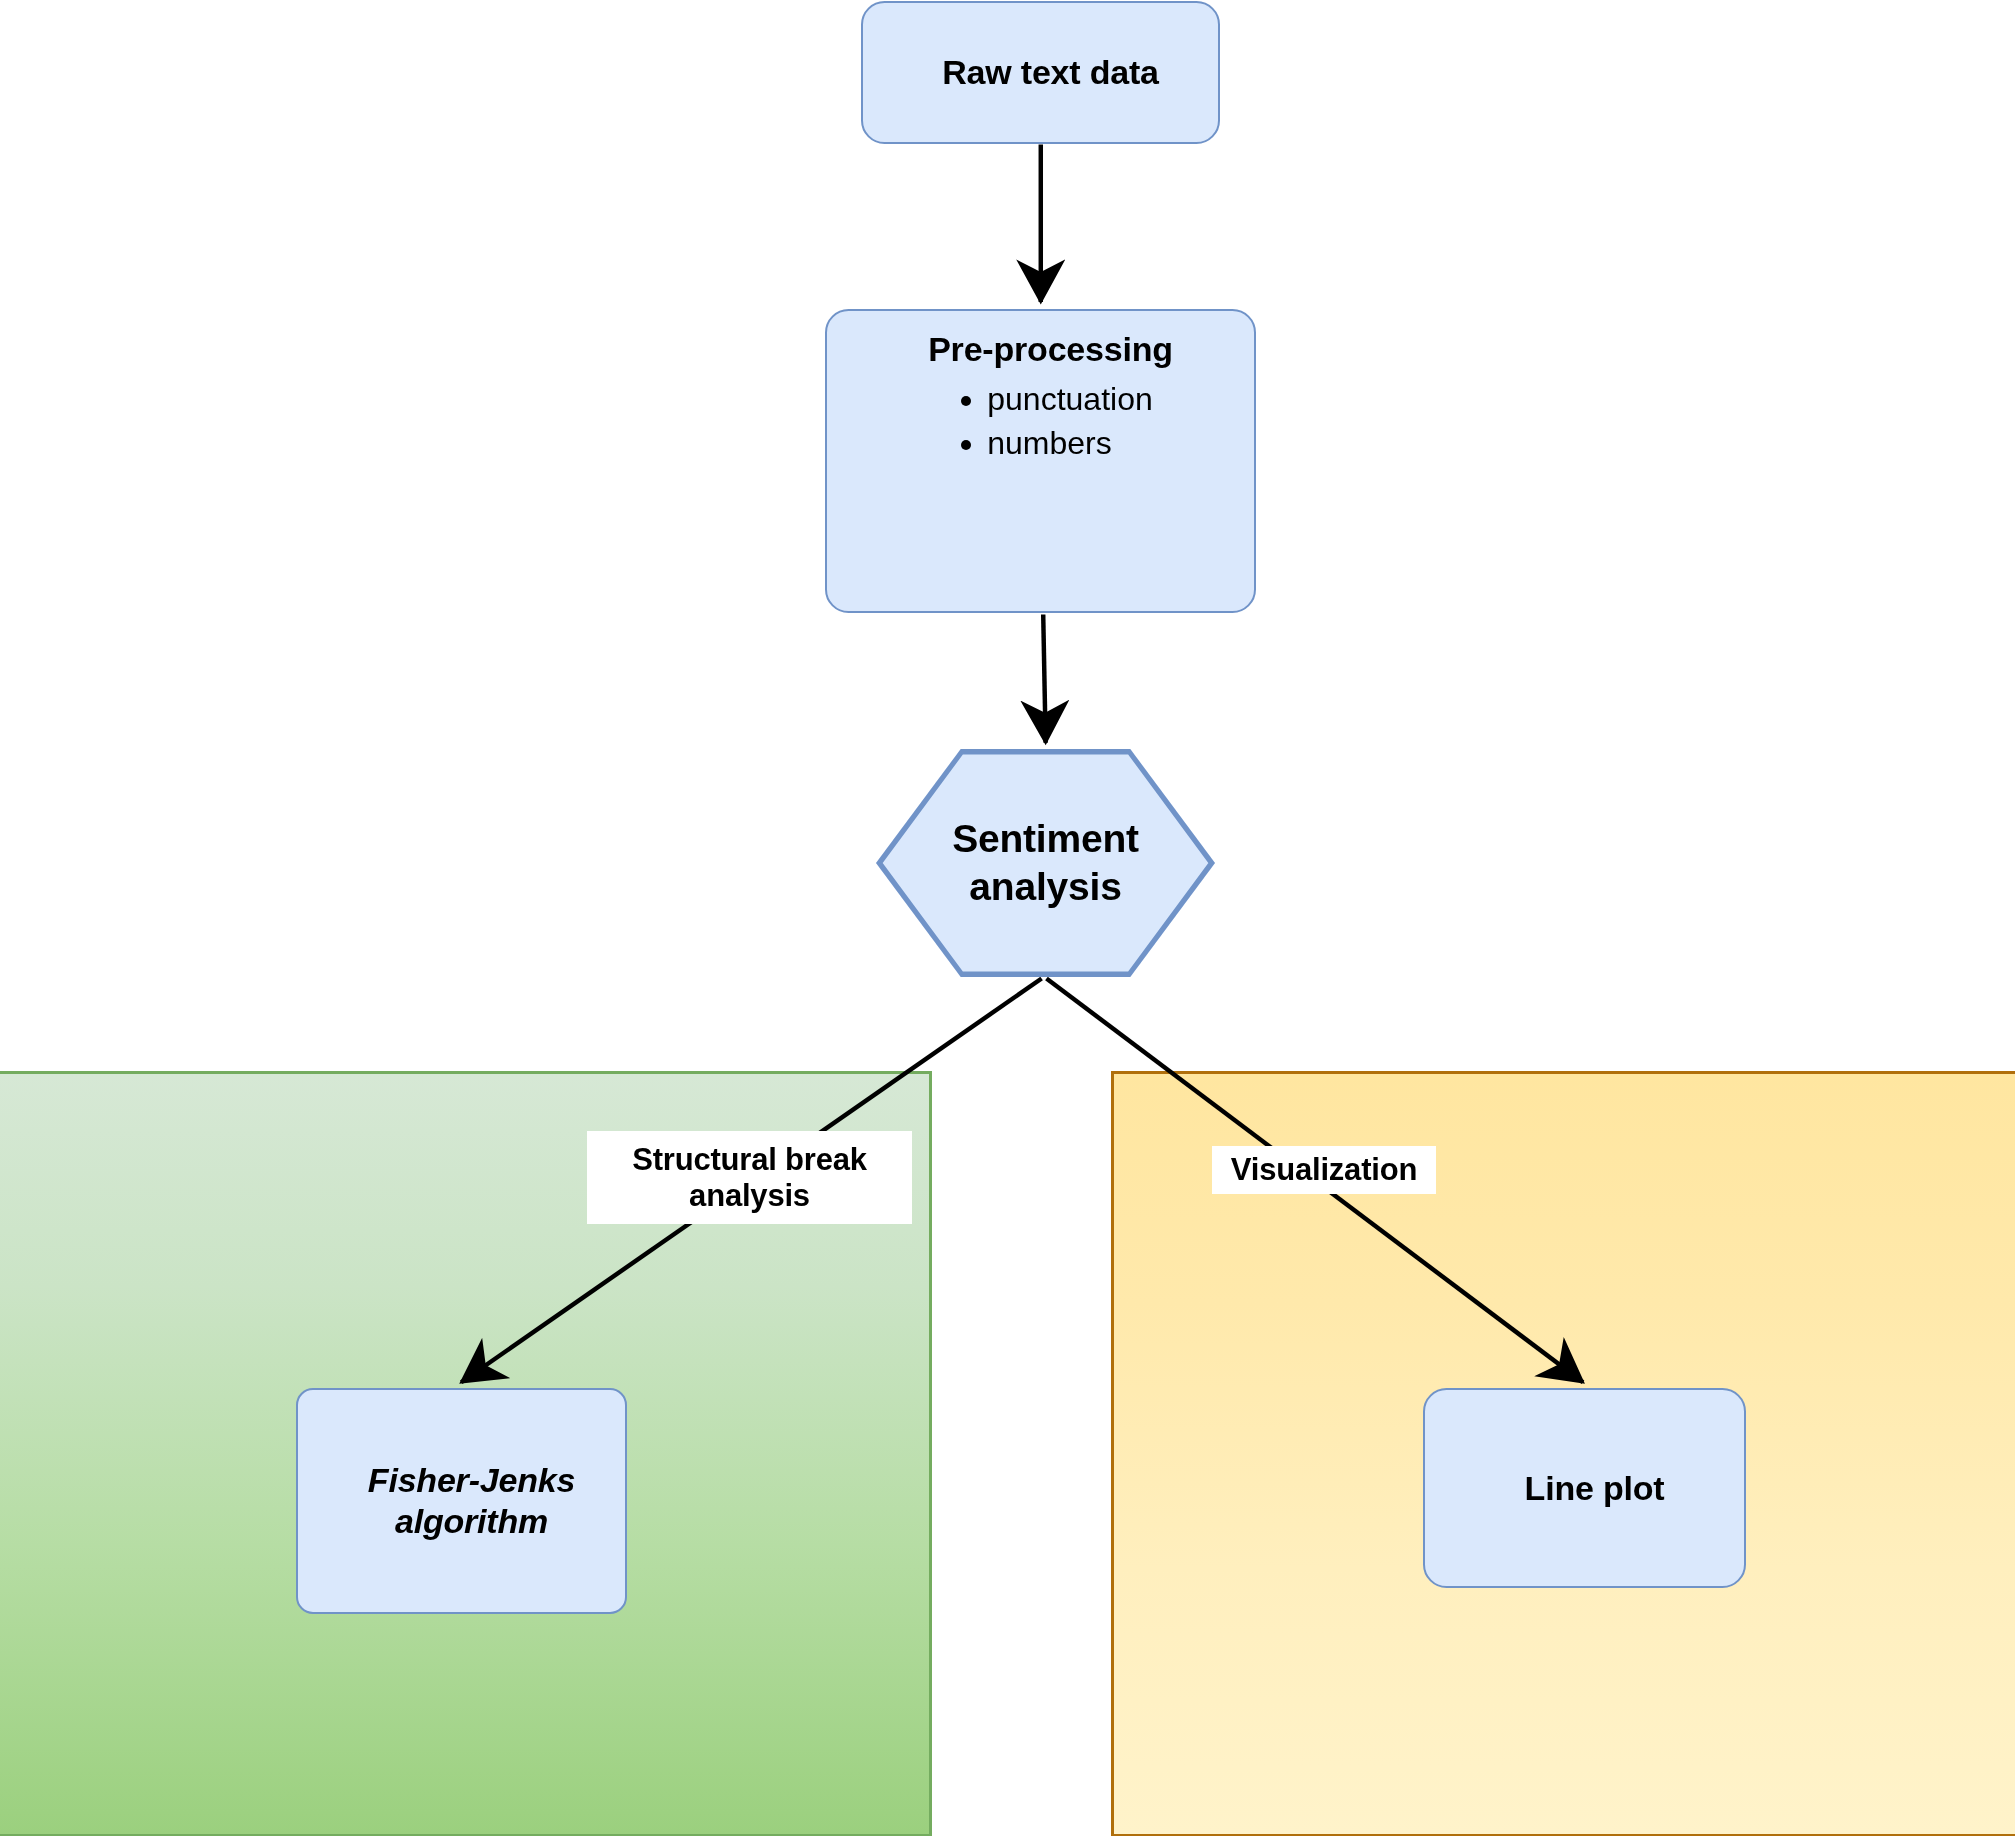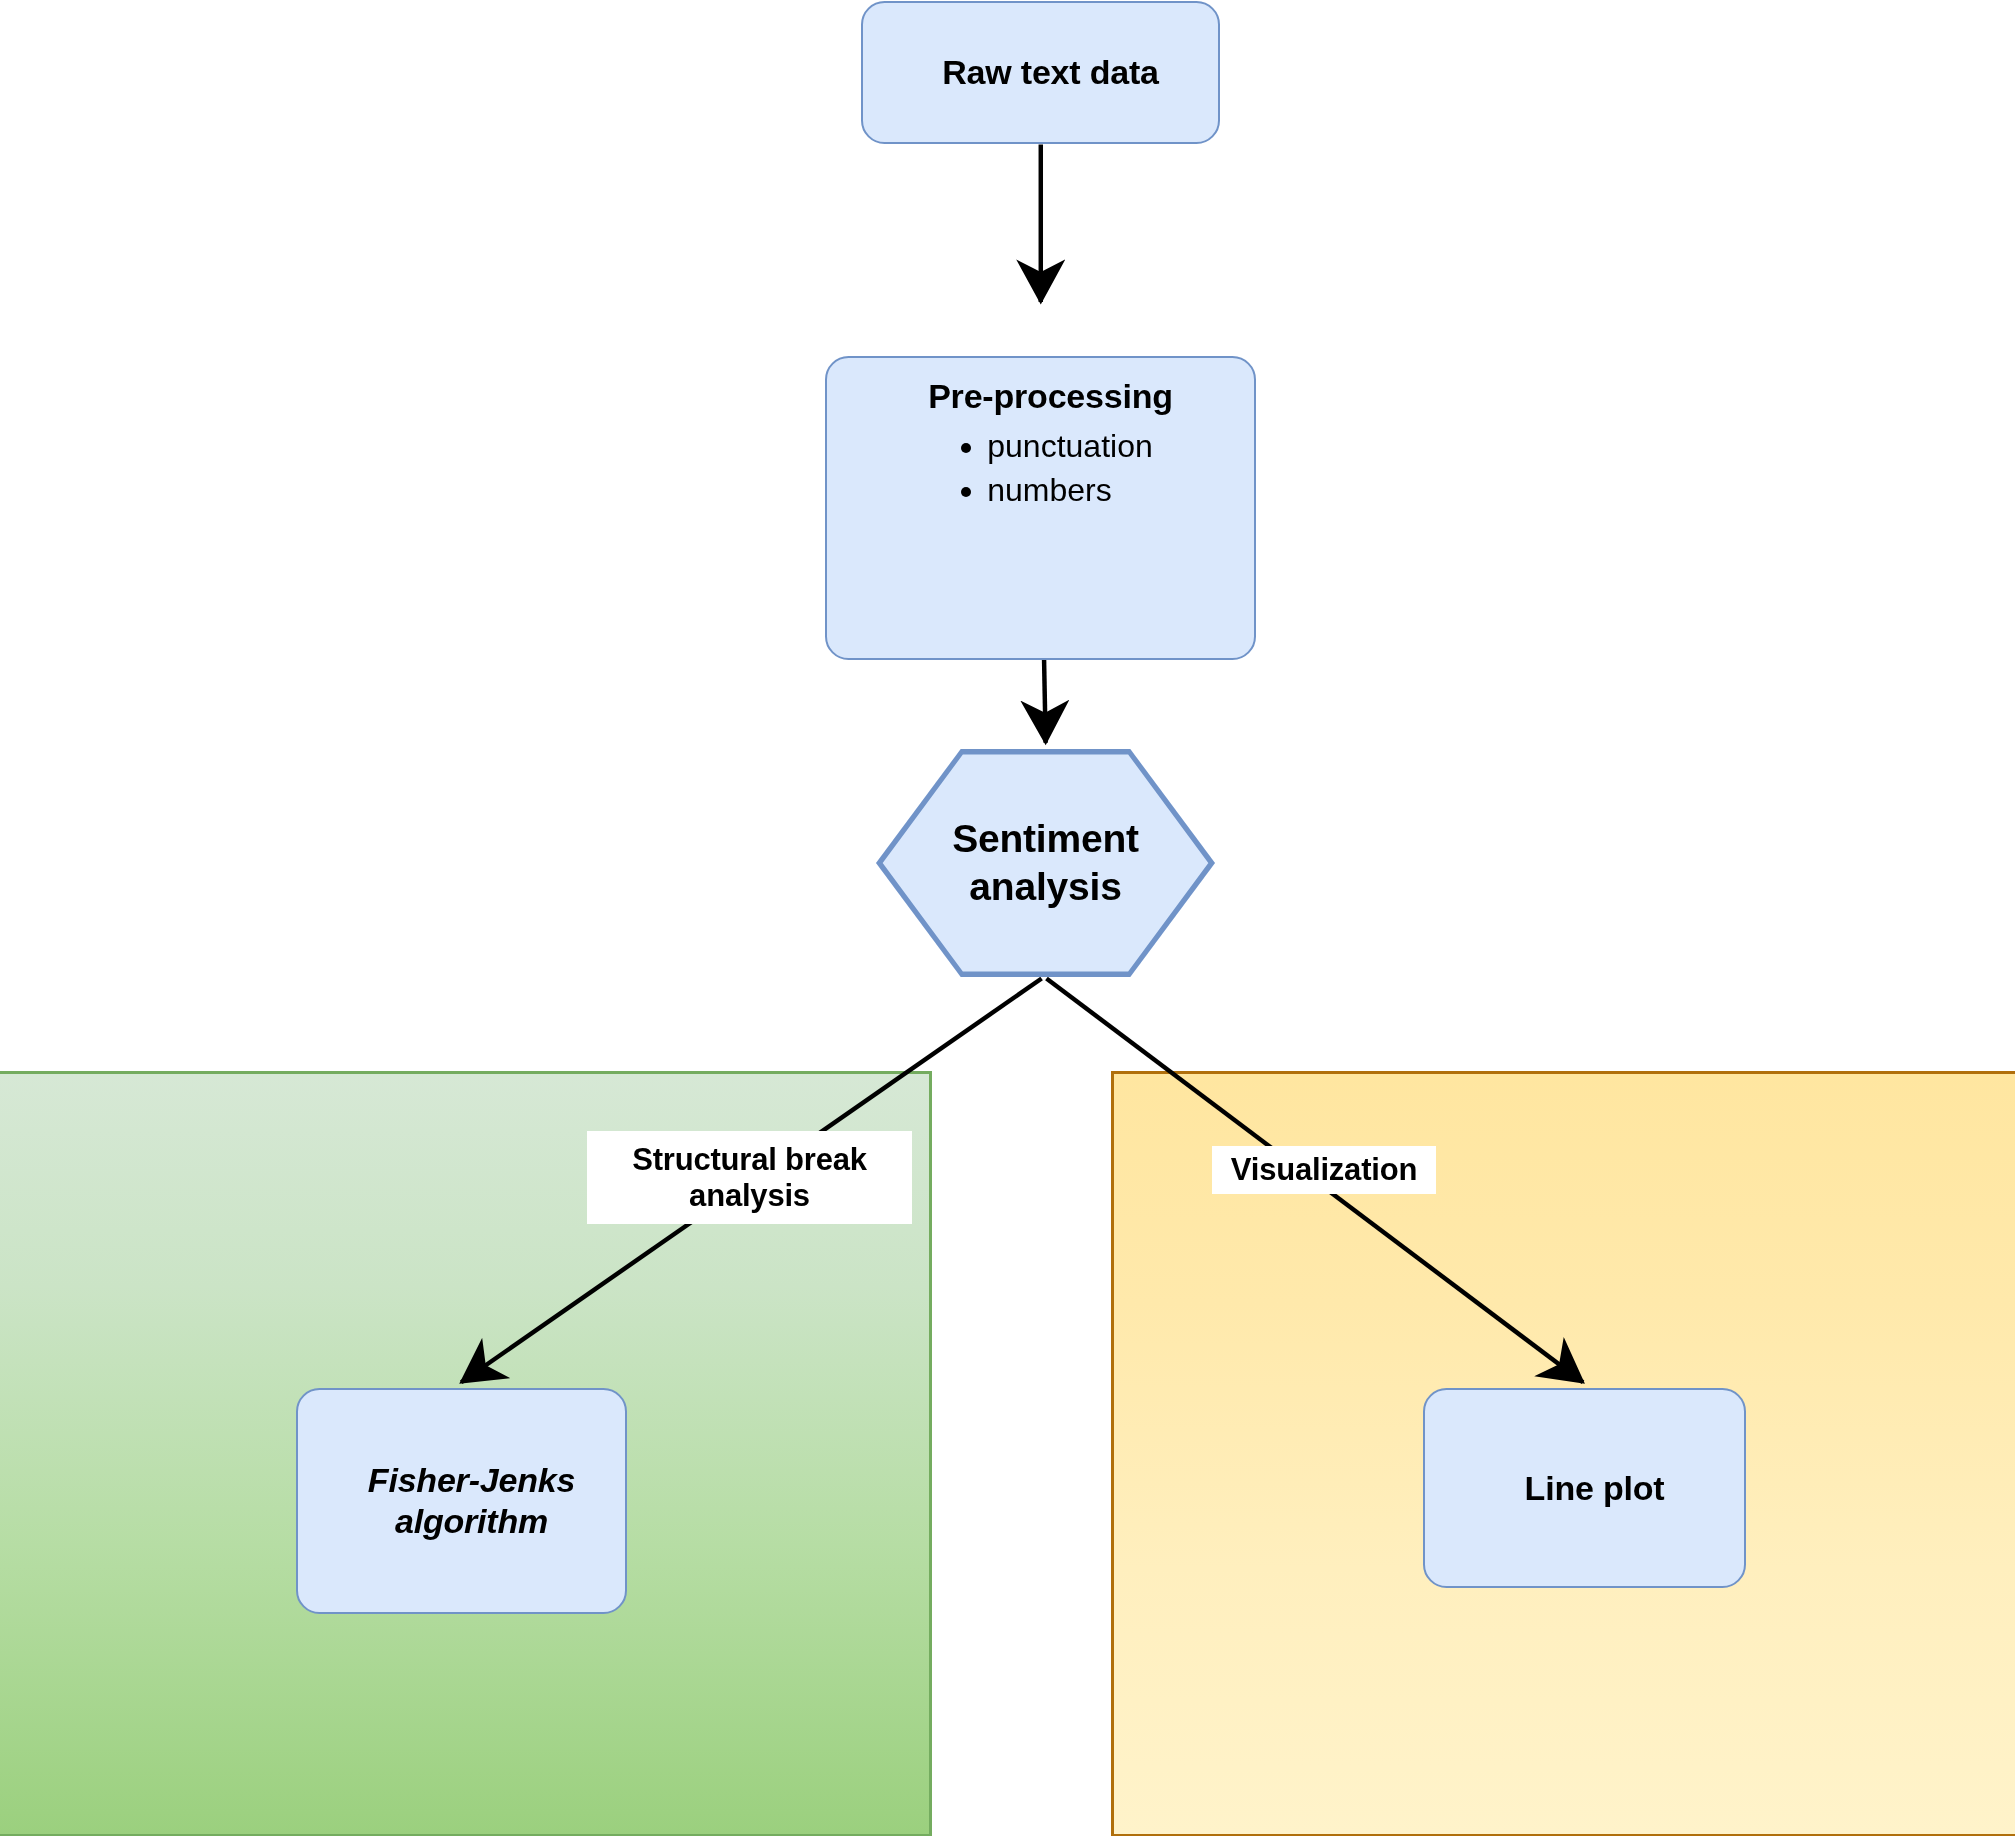--- a/index.html
+++ b/index.html
@@ -83,27 +83,27 @@
     width: 359px;
     height: 143px;
   }
   #node-preprocessing {
     left: 825px;
     top: 309px;
     width: 431px;
     height: 304px;
     justify-content: flex-start;
     padding-top: 19.5px;
-    margin-top: 47px;
   }
   #node-fisher {
     left: 296px;
     top: 1388px;
     width: 331px;
     height: 226px;
+    border-radius: 17px;
   }
   #node-lineplot {
     left: 1423px;
     top: 1388px;
     width: 323px;
     height: 200px;
   }
 
   
   #node-sentiment {

